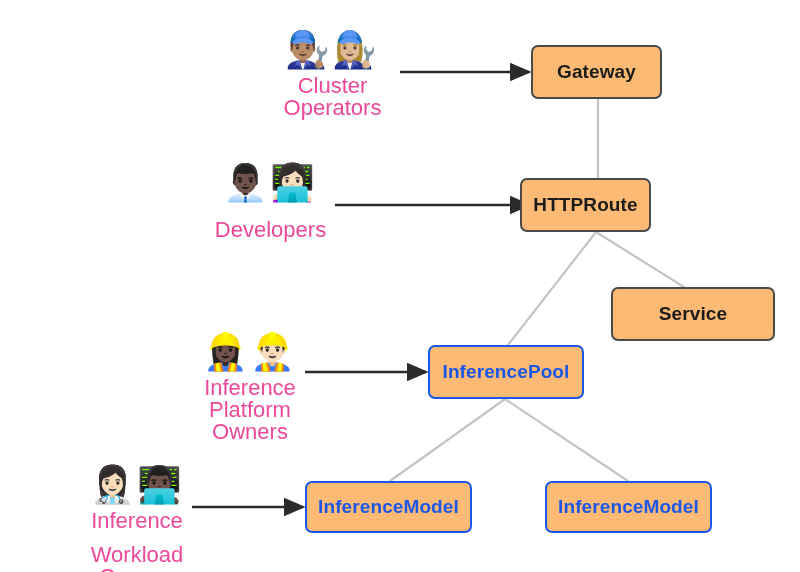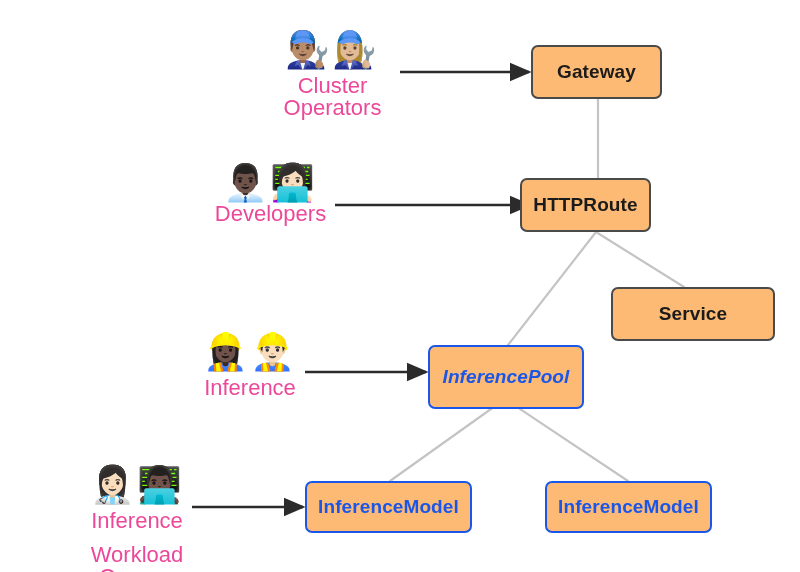--- a/index.html
+++ b/index.html
@@ -103,43 +103,44 @@
   <div id="nodes-layer">
       <div class="node core" style="left: 531px; top: 45px; width: 131px; height: 54px;">
         <span>Gateway</span>
       </div>
       <div class="node core" style="left: 520px; top: 178px; width: 131px; height: 54px;">
         <span>HTTPRoute</span>
       </div>
       <div class="node core" style="left: 611px; top: 287px; width: 164px; height: 54px;">
         <span>Service</span>
       </div>
-      <div class="node infer" style="left: 428px; top: 345px; width: 156px; height: 64px; font-style: italic;">
+      <div class="node infer" style="left: 428px; top: 345px; width: 156px; height: 54px;">
         <span>InferencePool</span>
       </div>
       <div class="node infer" style="left: 305px; top: 481px; width: 167px; height: 52px;">
         <span>InferenceModel</span>
       </div>
       <div class="node infer" style="left: 545px; top: 481px; width: 167px; height: 52px;">
         <span>InferenceModel</span>
       </div>
     </div>
   <div id="actors-layer">
       <div class="actor" style="left: 280px; top: 30px; width: 105px;">
         <div class="actor-emojis">👨🏽‍🔧👩🏼‍🔧</div>
         <div class="actor-label">Cluster</div>
         <div class="actor-label" style="margin-top: 0px;">Operators</div>
       </div>
       <div class="actor" style="left: 218px; top: 163px; width: 105px;">
         <div class="actor-emojis">👨🏿‍💼👩🏻‍💻</div>
-        <div class="actor-label" style="margin-top: 0px;">Developers</div>
+        <div class="actor-label" style="margin-top: 16px;">Developers</div>
       </div>
       <div class="actor" style="left: 180px; top: 332px; width: 140px;">
         <div class="actor-emojis">👷🏿‍♀️👷🏻‍♂️</div>
         <div class="actor-label">Inference</div>
+        <div class="actor-label" style="margin-top: 0px;">Platform Owners</div>
       </div>
       <div class="actor" style="left: 62px; top: 465px; width: 150px;">
         <div class="actor-emojis">👩🏻‍⚕️👨🏿‍💻</div>
         <div class="actor-label">Inference</div>
         <div class="actor-label" style="margin-top: 12px;">Workload Owners</div>
       </div>
     </div>
 
 </div>
 

